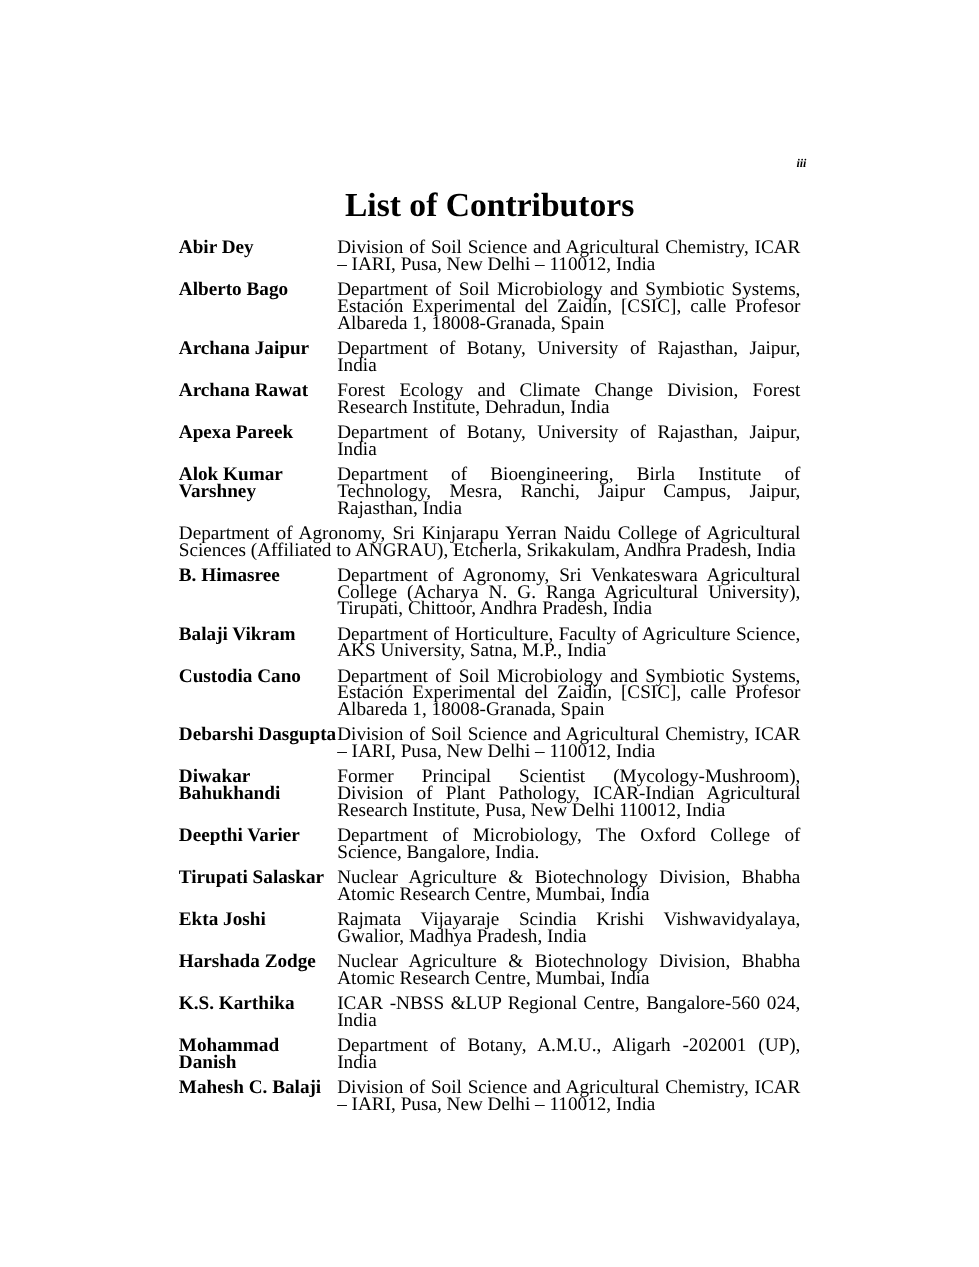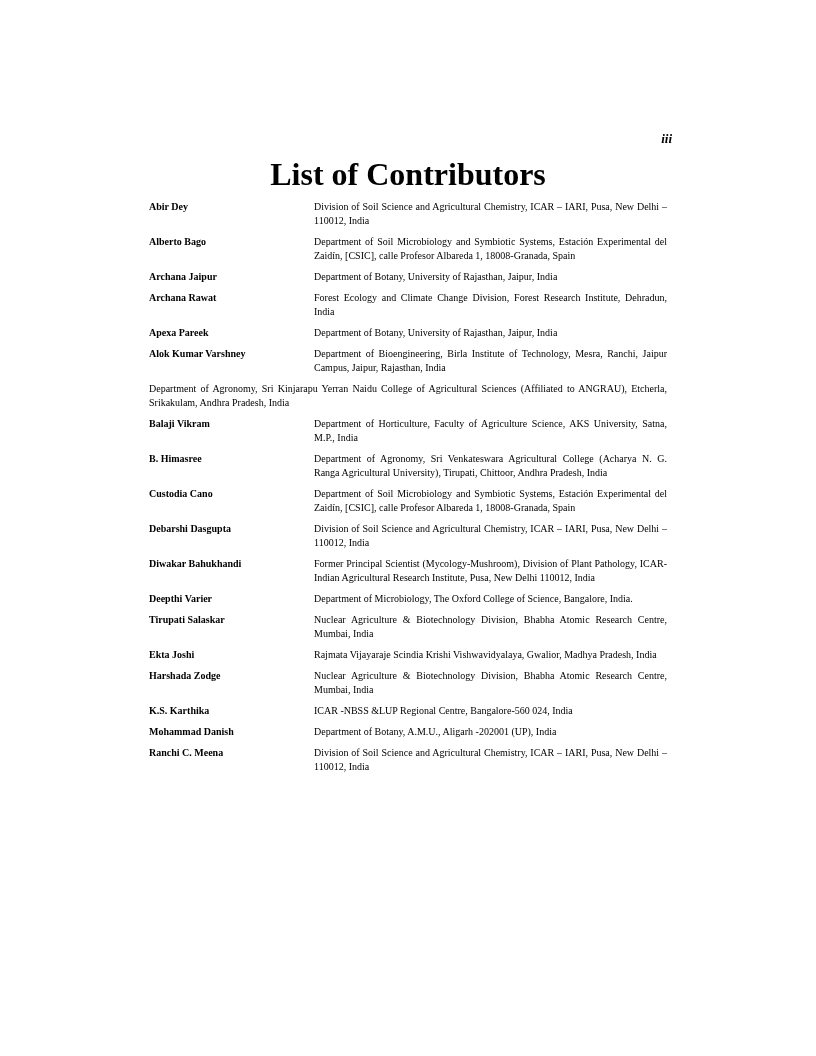--- a/index.html
+++ b/index.html
@@ -2,32 +2,32 @@
 <html><head>
   <meta charset="utf-8">
   <style>
     html, body { margin: 0; padding: 0; background: #ffffff; }
     body {
       width: 816px; height: 1056px; position: relative; overflow: hidden;
       font-family: "Liberation Serif", "DejaVu Serif", serif; color: #000;
     }
     .page-number {
       position: absolute; top: 131px; right: 144px;
-      font-size: 13px; font-style: italic; font-weight: bold;
+      font-size: 10px; font-style: italic; font-weight: bold;
     }
     .title {
       position: absolute; top: 156px; left: 0; width: 816px;
-      text-align: center; font-size: 32px; font-weight: bold; margin: 0;
+      text-align: center; font-size: 28px; font-weight: bold; margin: 0;
     }
     .contributors {
       position: absolute; top: 200px; left: 149px; width: 518px;
     }
     .entry {
       display: flex; margin-bottom: 7px;
-      font-size: 10px; line-height: 14px; gap: 33px;
+      font-size: 16px; line-height: 14px;
     }
     .name {
       width: 132px; flex: none; font-weight: bold;
     }
     .aff {
       flex: 1; text-align: justify;
     }
     .aff-line { display: block; }
   </style>
 </head>
@@ -72,29 +72,29 @@
       <div class="aff">
         <span class="aff-line">Department of Bioengineering, Birla Institute of Technology, Mesra, Ranchi, Jaipur Campus, Jaipur, Rajasthan, India</span>
       </div>
     </div>
     <div class="entry">
       <div class="aff">
         <span class="aff-line">Department of Agronomy, Sri Kinjarapu Yerran Naidu College of Agricultural Sciences (Affiliated to ANGRAU), Etcherla, Srikakulam, Andhra Pradesh, India</span>
       </div>
     </div>
     <div class="entry">
+      <div class="name">B. Himasree</div>
+      <div class="aff">
+        <span class="aff-line">Department of Agronomy, Sri Venkateswara Agricultural College (Acharya N. G. Ranga Agricultural University), Tirupati, Chittoor, Andhra Pradesh, India</span>
+      </div>
+    </div>
+    <div class="entry">
       <div class="name">Balaji Vikram</div>
       <div class="aff">
         <span class="aff-line">Department of Horticulture, Faculty of Agriculture Science, AKS University, Satna, M.P., India</span>
-      </div>
-    </div>
-    <div class="entry">
-      <div class="name">B. Himasree</div>
-      <div class="aff">
-        <span class="aff-line">Department of Agronomy, Sri Venkateswara Agricultural College (Acharya N. G. Ranga Agricultural University), Tirupati, Chittoor, Andhra Pradesh, India</span>
       </div>
     </div>
     <div class="entry">
       <div class="name">Custodia Cano</div>
       <div class="aff">
         <span class="aff-line">Department of Soil Microbiology and Symbiotic Systems, Estación Experimental del Zaidín, [CSIC], calle Profesor Albareda 1, 18008-Granada, Spain</span>
       </div>
     </div>
     <div class="entry">
       <div class="name">Debarshi Dasgupta</div>
@@ -138,18 +138,18 @@
         <span class="aff-line">ICAR -NBSS &amp;LUP Regional Centre, Bangalore-560 024, India</span>
       </div>
     </div>
     <div class="entry">
       <div class="name">Mohammad Danish</div>
       <div class="aff">
         <span class="aff-line">Department of Botany, A.M.U., Aligarh -202001 (UP), India</span>
       </div>
     </div>
     <div class="entry">
-      <div class="name">Ranchi C. Meena</div>
+      <div class="name">Mahesh C. Balaji</div>
       <div class="aff">
         <span class="aff-line">Division of Soil Science and Agricultural Chemistry, ICAR – IARI, Pusa, New Delhi – 110012, India</span>
       </div>
     </div>
   </div>
 
 </body></html>

